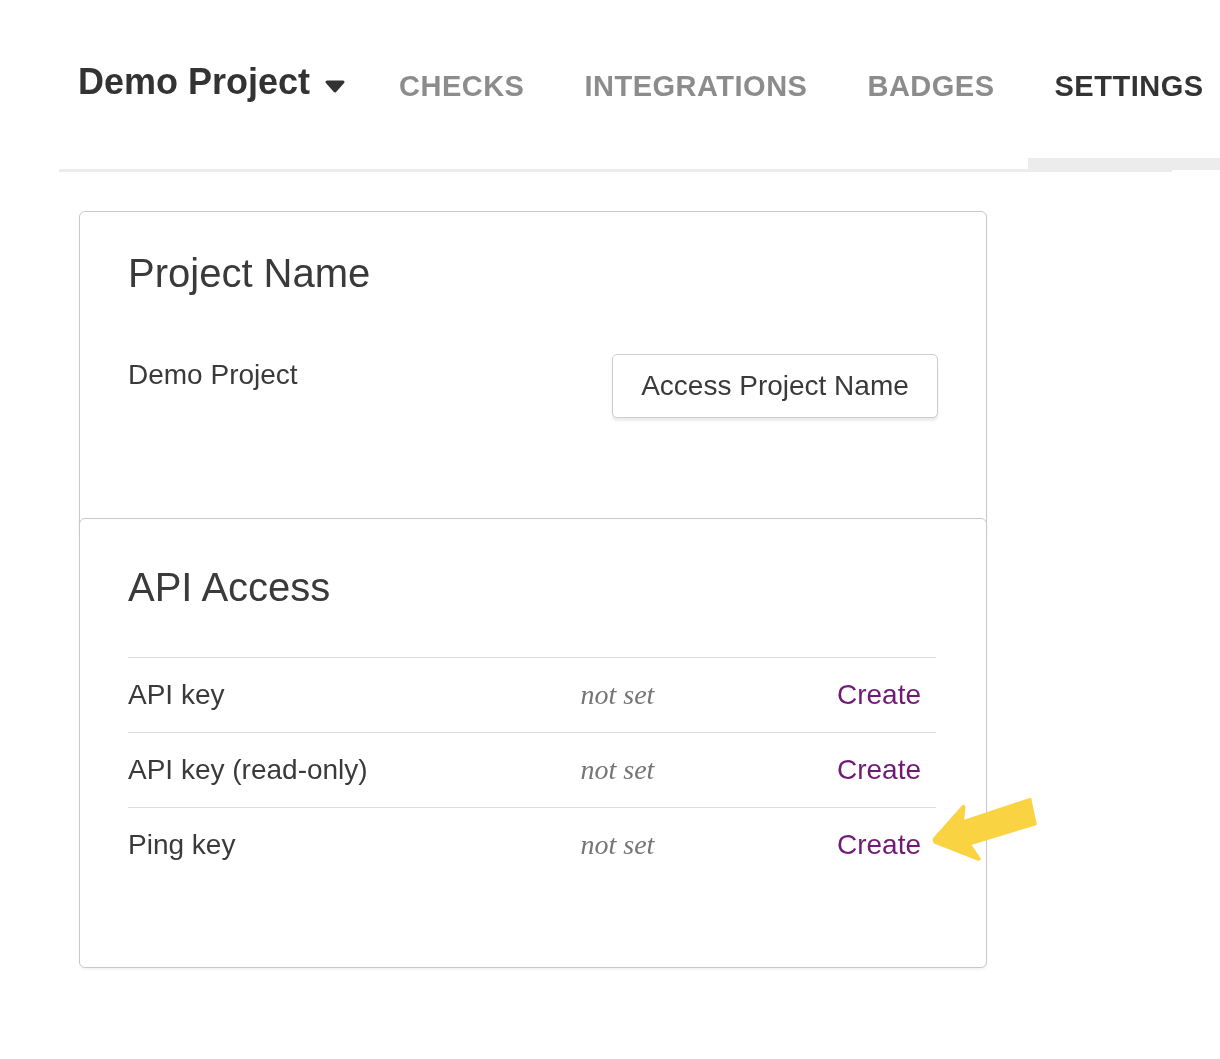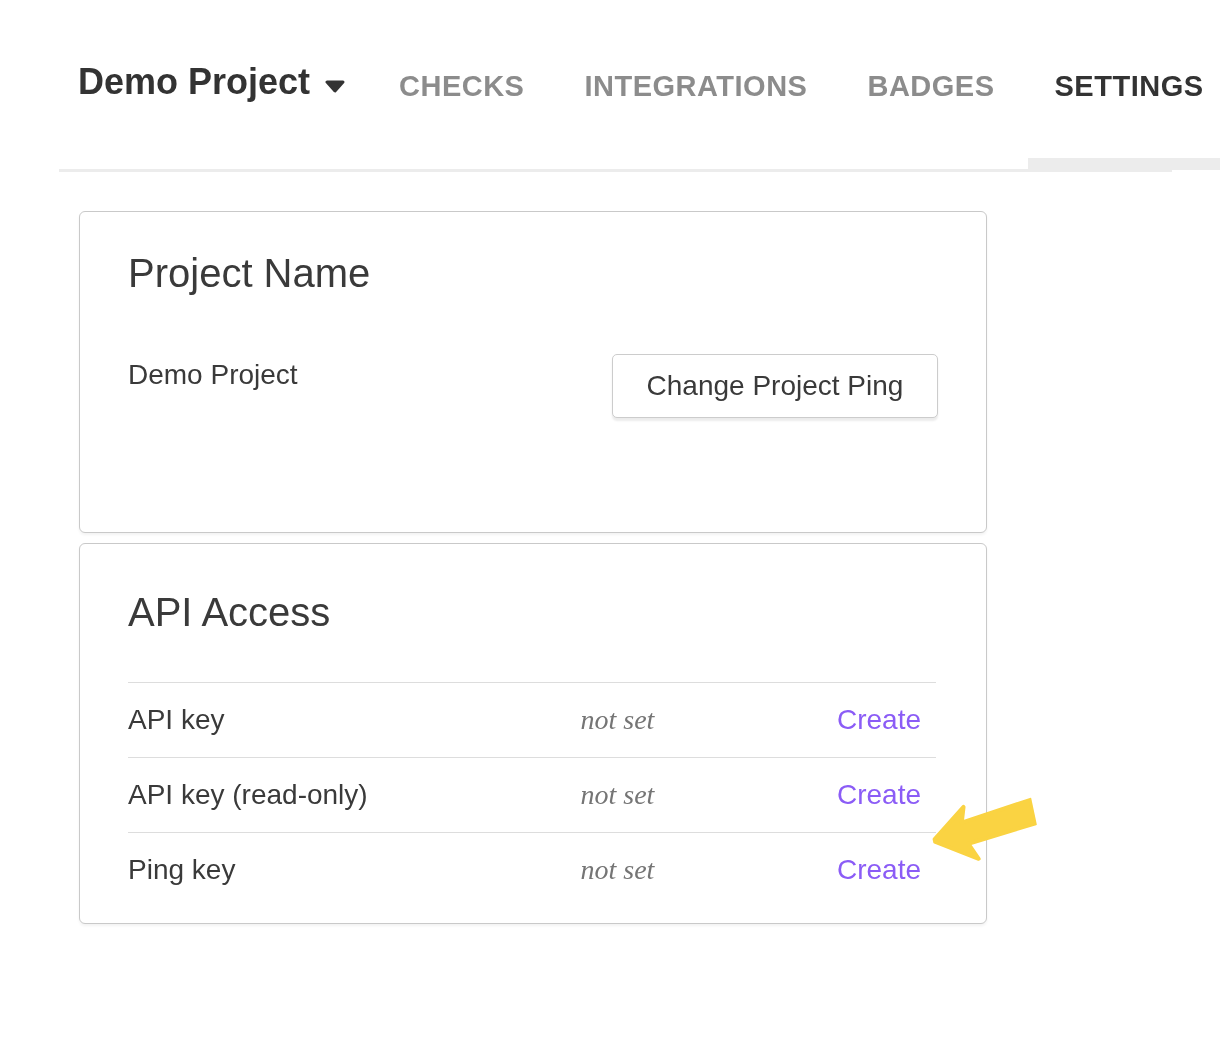--- a/index.html
+++ b/index.html
@@ -41,21 +41,21 @@
   }
 
   
   .card {
     position: absolute; left: 79px; width: 908px;
     background: #fff; border: 1px solid #c9c9c9; border-radius: 6px;
     box-shadow: 0 2px 3px rgba(0,0,0,0.05);
     box-sizing: border-box;
   }
   #card-project { top: 211px; height: 322px; }
-  #card-api     { top: 543px; height: 381px; }
+  #card-api     { top: 518px; height: 450px; }
 
   .card-title {
     position: absolute; left: 48px; margin: 0;
     font-size: 40px; font-weight: 400; color: #3a3a3a; line-height: 1.1;
   }
   #card-project .card-title { top: 39px; }
   #card-api .card-title     { top: 46px; }
 
   .project-value {
     position: absolute; left: 48px; top: 143px;
@@ -77,21 +77,21 @@
     position: absolute; left: 48px; right: 50px; top: 138px;
   }
   .api-row {
     display: flex; align-items: center;
     height: 74px; border-top: 1px solid #dddddd;
     font-size: 28px;
   }
   .c-label  { flex: 0 0 56%; color: #3a3a3a; }
   .c-value  { flex: 0 0 26%; font-style: italic; color: #757575; font-family: Liberation Serif, serif; }
   .c-action { flex: 1 1 auto; text-align: right; padding-right: 15px; }
-  .c-action a { color: #8b5cf6; text-decoration: none; cursor: pointer; text-align: center; }
+  .c-action a { color: #701a75; text-decoration: none; cursor: pointer; text-align: center; }
 
   
   .arrow-annotation {
     position: absolute; left: 933px; top: 810px;
     width: 105px; height: 60px;
     transform: rotate(-12deg); transform-origin: 0 52%;
     pointer-events: none;
   }
 </style>
 </head>
@@ -117,21 +117,21 @@
   <div class="tab active">
     <span>SETTINGS</span>
     <div class="tab-indicator"></div>
   </div>
 </nav>
 <div class="nav-divider"></div>
 
 <section class="card" id="card-project">
   <h2 class="card-title">Project Name</h2>
   <div class="project-value">Demo Project</div>
-  <button class="btn">Change Project Ping</button>
+  <button class="btn">Access Project Name</button>
 </section>
 
 <section class="card" id="card-api">
   <h2 class="card-title">API Access</h2>
   <div class="api-table">
 
     <div class="api-row">
       <div class="c-label">API key</div>
       <div class="c-value">not set</div>
       <div class="c-action"><a>Create</a></div>

